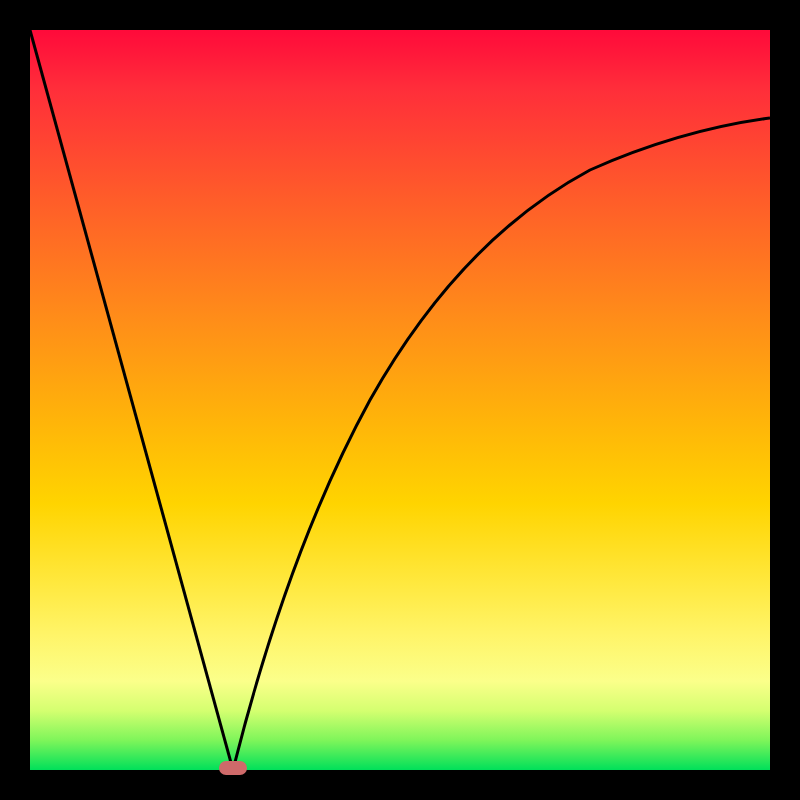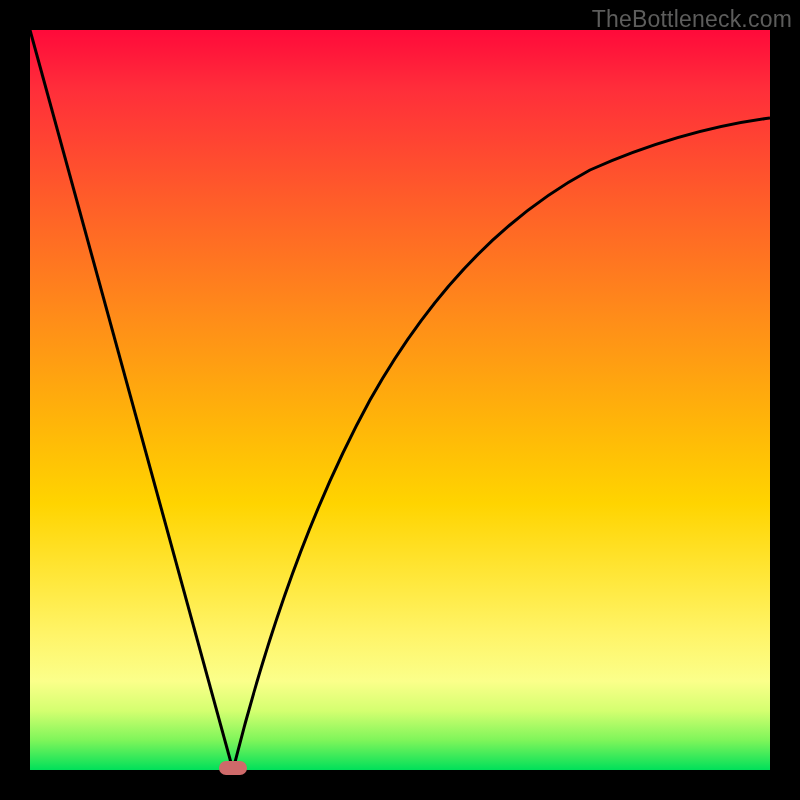--- a/index.html
+++ b/index.html
@@ -77,15 +77,14 @@
       <path d="M 203 740
                Q 258 520 340 370
                Q 430 210 560 140
                Q 650 100 740 88" stroke="#000" stroke-width="3" fill="none"></path>
     </svg>
 
     <div class="marker" style="left:203px; top:738px;"></div>
 
   </div>
 
-  <div class="watermark">TheBottleneck.com</div>
 
 </div>
 
 </body></html>

